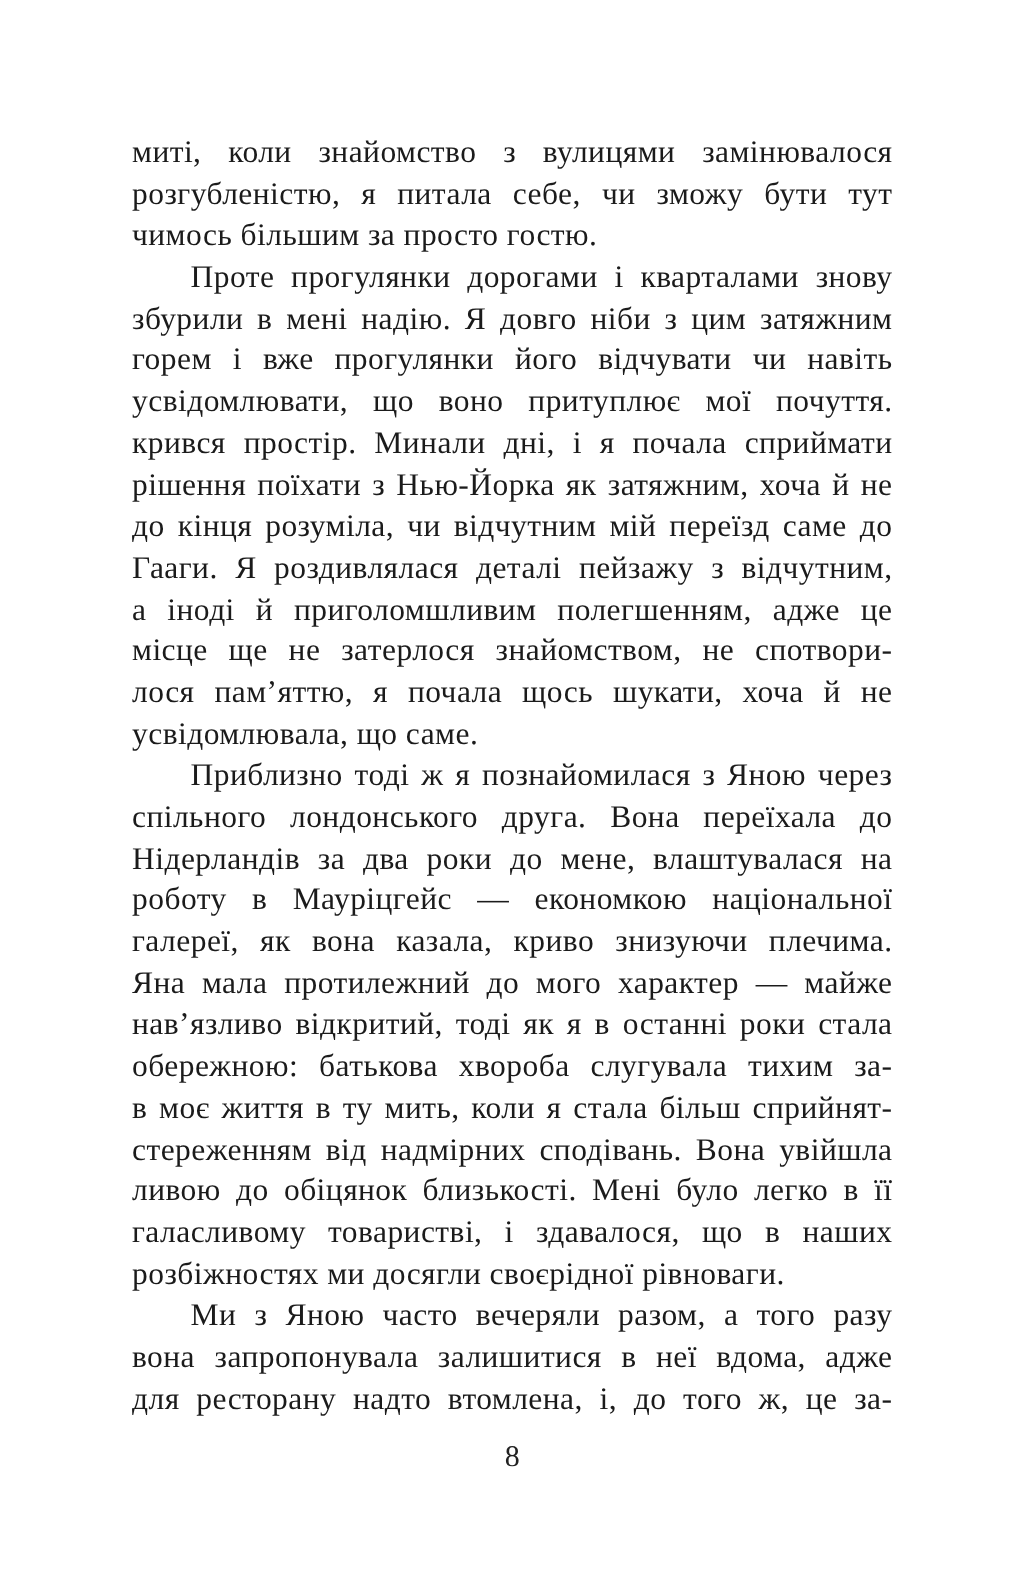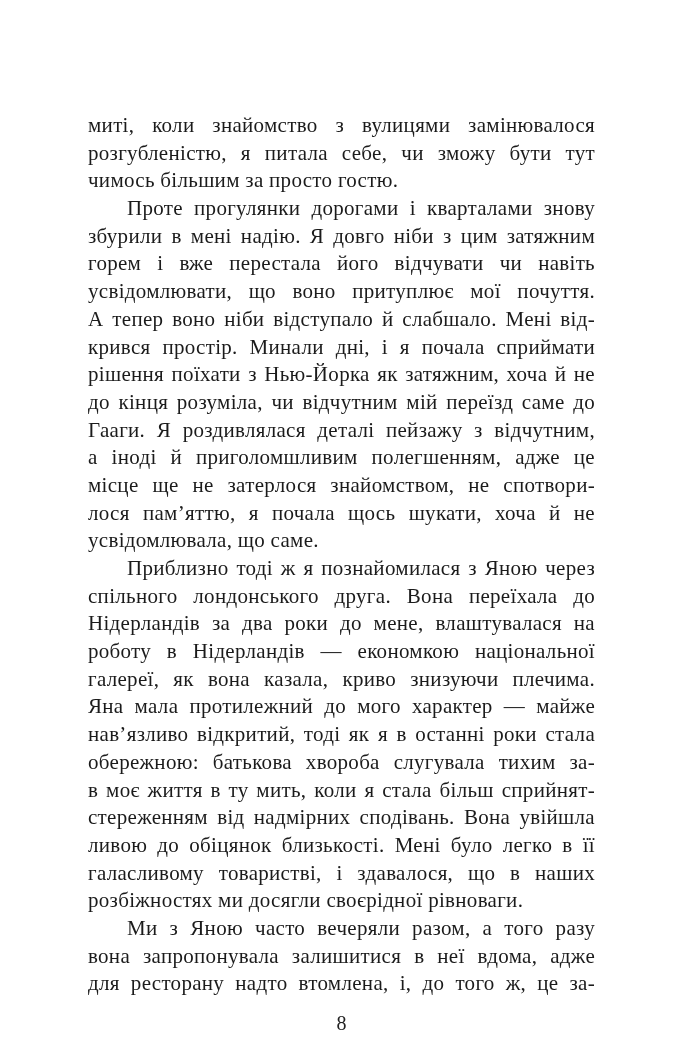--- a/index.html
+++ b/index.html
@@ -6,21 +6,21 @@
     margin: 0;
     padding: 0;
     background: #ffffff;
   }
   .book-page {
     position: relative;
     width: 683px;
     height: 1050px;
     background: #ffffff;
     box-sizing: border-box;
-    padding: 112px 88px 0 88px;
+    padding: 88px 88px 0 88px;
     font-family: "Liberation Serif", "DejaVu Serif", serif;
     color: #1b1b1b;
     overflow: hidden;
   }
   .text-block {
     width: 507px;
   }
   .para {
     margin: 0;
     padding: 0;
@@ -61,38 +61,37 @@
 
     <div class="para">
       <div class="line">миті, коли знайомство з вулицями замінювалося</div>
       <div class="line">розгубленістю, я питала себе, чи зможу бути тут</div>
       <div class="line end">чимось більшим за просто гостю.</div>
     </div>
 
     <div class="para">
       <div class="line ind">Проте прогулянки дорогами і кварталами знову</div>
       <div class="line">збурили в мені надію. Я довго ніби з цим затяжним</div>
-      <div class="line">горем і вже перестала його відчувати чи навіть</div>
+      <div class="line">горем і вже прогулянки його відчувати чи навіть</div>
       <div class="line">усвідомлювати, що воно притуплює мої почуття.</div>
-      <div class="line">А тепер воно ніби відступало й слабшало. Мені від-</div>
       <div class="line">крився простір. Минали дні, і я почала сприймати</div>
       <div class="line">рішення поїхати з Нью-Йорка як затяжним, хоча й не</div>
       <div class="line">до кінця розуміла, чи відчутним мій переїзд саме до</div>
       <div class="line">Гааги. Я роздивлялася деталі пейзажу з відчутним,</div>
       <div class="line">а іноді й приголомшливим полегшенням, адже це</div>
       <div class="line">місце ще не затерлося знайомством, не спотвори-</div>
       <div class="line">лося пам’яттю, я почала щось шукати, хоча й не</div>
       <div class="line end">усвідомлювала, що саме.</div>
     </div>
 
     <div class="para">
       <div class="line ind">Приблизно тоді ж я познайомилася з Яною через</div>
       <div class="line">спільного лондонського друга. Вона переїхала до</div>
       <div class="line">Нідерландів за два роки до мене, влаштувалася на</div>
-      <div class="line">роботу в Нідерландів — економкою національної</div>
+      <div class="line">роботу в Мауріцгейс — економкою національної</div>
       <div class="line">галереї, як вона казала, криво знизуючи плечима.</div>
       <div class="line">Яна мала протилежний до мого характер — майже</div>
       <div class="line">нав’язливо відкритий, тоді як я в останні роки стала</div>
       <div class="line">обережною: батькова хвороба слугувала тихим за-</div>
       <div class="line">в моє життя в ту мить, коли я стала більш сприйнят-</div>
       <div class="line">стереженням від надмірних сподівань. Вона увійшла</div>
       <div class="line">ливою до обіцянок близькості. Мені було легко в її</div>
       <div class="line">галасливому товаристві, і здавалося, що в наших</div>
       <div class="line end">розбіжностях ми досягли своєрідної рівноваги.</div>
     </div>

